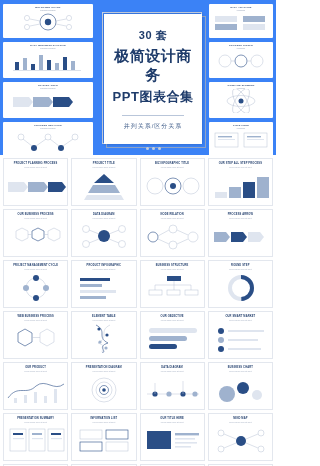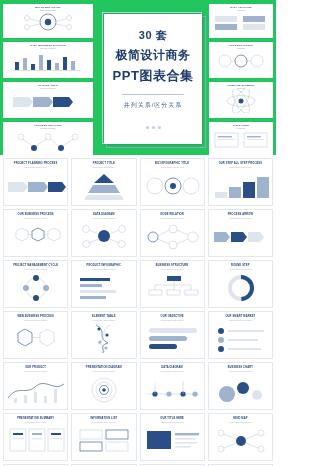--- a/index.html
+++ b/index.html
@@ -1,32 +1,32 @@
 <!DOCTYPE html>
 <html><head>
 <meta charset="utf-8">
 <style>
   html,body{margin:0;padding:0;background:#ffffff;}
   body{width:276px;height:466px;font-family:"Liberation Sans",sans-serif;overflow:hidden;}
 
   
-  .hero{position:relative;width:276px;height:155px;background:#22c55e;overflow:hidden;}
+  .hero{position:relative;width:276px;height:155px;background:#3b82f6;overflow:hidden;}
   .hero-left{position:absolute;left:0;top:0;width:96px;height:155px;padding:4px 3px;box-sizing:border-box;}
   .hero-right{position:absolute;right:0;top:0;width:70px;height:155px;padding:4px 3px;box-sizing:border-box;}
   .mini{background:#ffffff;border-radius:1px;margin-bottom:4px;position:relative;overflow:hidden;}
   .mini-t{font-size:2.4px;color:#27406b;letter-spacing:.2px;text-align:center;padding-top:2px;font-weight:bold;}
   .mini-sub{font-size:1.7px;color:#97a3b8;text-align:center;}
 
   .hero-center{position:absolute;left:96px;top:0;width:110px;height:155px;}
   .hero-frame{position:absolute;left:6px;top:12px;width:98px;height:130px;border:1px solid #c8d2e2;}
   .hero-frame2{position:absolute;left:10px;top:16px;width:98px;height:130px;border:1px solid #8fa3c4;}
   .hero-card{position:absolute;left:8px;top:14px;width:98px;height:130px;background:#ffffff;box-shadow:0 0 3px rgba(0,0,0,.25);}
   .hero-inner{padding:14px 8px 0 8px;text-align:center;}
   .hero-l1{font-size:11px;color:#1f3c6b;font-weight:bold;letter-spacing:.5px;}
-  .hero-l2{font-size:12px;color:#1f3c6b;font-weight:bold;margin-top:4px;letter-spacing:.5px;}
+  .hero-l2{font-size:15px;color:#1f3c6b;font-weight:bold;margin-top:4px;letter-spacing:.5px;}
   .hero-l3{font-size:13px;color:#1f3c6b;font-weight:bold;margin-top:3px;letter-spacing:.5px;}
   .hero-rule{width:62px;height:1px;background:#b9c6da;margin:9px auto 6px auto;}
   .hero-l4{font-size:6px;color:#3d5b88;letter-spacing:1px;}
   .hero-dots{margin-top:16px;display:flex;justify-content:center;gap:3px;}
   .hero-dots i{display:block;width:3px;height:3px;border-radius:50%;background:#c3cedd;}
 
   
   .grid{width:276px;padding:3px 3px 6px 3px;box-sizing:border-box;background:#ffffff;}
   .row{display:flex;gap:3px;margin-bottom:3px;}
   .cell{flex:1;background:#ffffff;border:1px solid #e3e7ee;height:46px;position:relative;overflow:hidden;}

